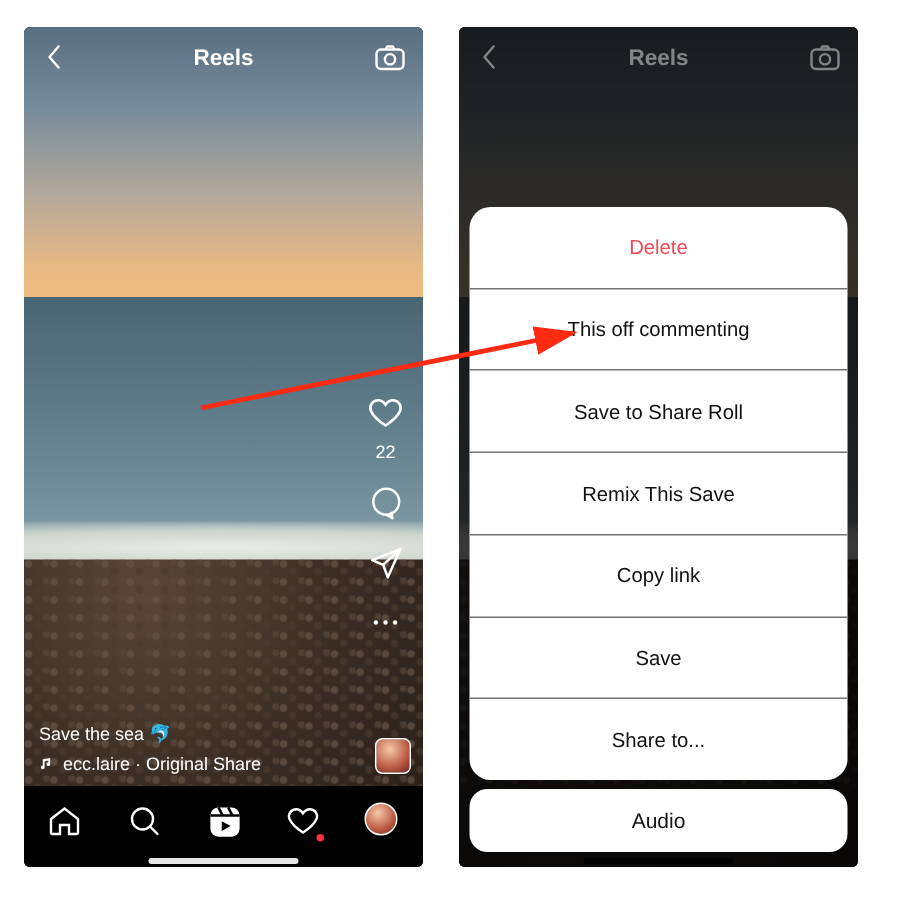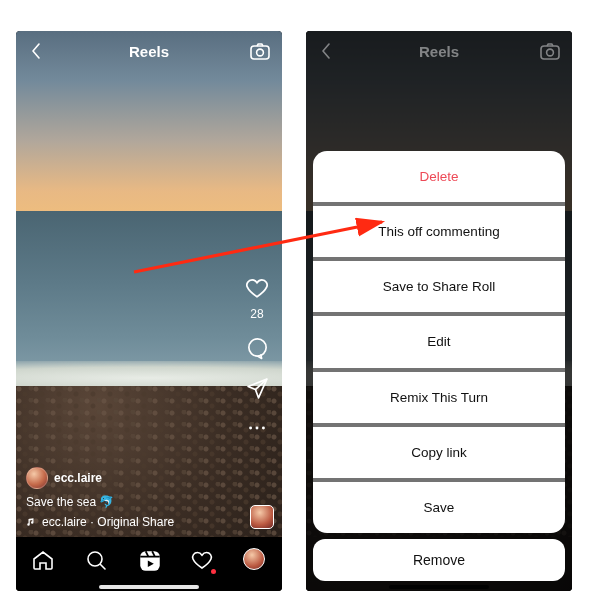--- a/index.html
+++ b/index.html
@@ -1,17 +1,17 @@
 <!DOCTYPE html>
 <html><head>
 <meta charset="utf-8">
 <style>
   * { box-sizing: border-box; margin: 0; padding: 0; font-family: -apple-system, "SF Pro Text", Helvetica, Arial, sans-serif; }
   body { background: #fff; width: 600px; height: 600px; overflow: hidden; }
-  .canvas { position: relative; width: 600px; height: 600px; display: flex; gap: 24px; padding: 31px 16px; background:#fff; }
+  .canvas { position: relative; width: 600px; height: 600px; display: flex; gap: 24px; padding: 18px 16px; background:#fff; }
 
   .phone { position: relative; width: 266px; height: 560px; border-radius: 4px; overflow: hidden; background:#000; }
 
   
   .sky { position:absolute; top:0; left:0; right:0; height:200px;
          background: linear-gradient(to bottom,#596e80 0%,#738a9b 25%,#b1a79b 55%,#e8b984 80%,#f2c07a 100%); }
   .sea { position:absolute; top:180px; left:0; right:0; height:180px;
          background: linear-gradient(to bottom,#4a6572 0%,#5d7a88 40%,#6f8c99 70%,#8aa3af 100%); }
   .foam { position:absolute; top:330px; left:-10px; right:-10px; height:34px;
           background: radial-gradient(ellipse 180% 80% at 50% 50%, #e8ece6 0%, #cfd6cd 40%, rgba(90,110,118,0) 75%);
@@ -50,21 +50,21 @@
   .home-ind { position:absolute; bottom:2px; left:50%; transform:translateX(-50%); width:100px; height:4px; border-radius:2px; background:#fff; opacity:.9; }
 
   
   .dim { position:absolute; inset:0; background:#000; }
   .dim .sky, .dim .sea, .dim .beach, .dim .foam, .dim .pebbles { filter:brightness(.25) saturate(.6); }
   .dim .topbar { opacity:.45; }
 
   .sheet { position:absolute; left:7px; right:7px; bottom:58px; top:120px; background:#fff; border-radius:14px;
            display:flex; flex-direction:column; overflow:hidden; }
   .sheet .opt { flex:1; display:flex; align-items:center; justify-content:center; font-size:13.5px; color:#111;
-                border-bottom:4px solid #737373; }
+                border-bottom:1px solid #737373; }
   .sheet .opt:last-child { border-bottom:none; }
   .sheet .opt.destructive { color:#ed4956; font-weight:500; }
 
   .cancel { position:absolute; left:7px; right:7px; bottom:10px; height:42px; background:#fff; border-radius:12px;
             display:flex; align-items:center; justify-content:center; font-size:14px; font-weight:500; color:#111; }
 
   
   .arrow { position:absolute; top:216px; left:130px; width:260px; height:60px; pointer-events:none; z-index:50; }
 
   svg { display:block; }
@@ -98,21 +98,21 @@
         </svg>
       </div>
     </div>
 
     <div class="right-rail">
       <div class="ico">
         <svg width="26" height="26" viewBox="0 0 24 24">
           <path class="stroke-white" d="M12 20s-7-4.5-9-9c-1.3-3 1-6.5 4.5-6.5 2 0 3.4 1.1 4.5 2.7 1.1-1.6 2.5-2.7 4.5-2.7 3.5 0 5.8 3.5 4.5 6.5-2 4.5-9 9-9 9z"></path>
         </svg>
       </div>
-      <span class="count">28</span>
+      <span class="count">22</span>
       <div class="ico">
         <svg width="25" height="25" viewBox="0 0 24 24">
           <circle class="stroke-white" cx="12" cy="11" r="8.3"></circle>
           <path class="stroke-white" d="M12 19.3l4 2.2-1-4" stroke-linejoin="round"></path>
         </svg>
       </div>
       <div class="ico">
         <svg width="25" height="25" viewBox="0 0 24 24">
           <path class="stroke-white" d="M21 3L3 10l7 3 3 8 8-18z" stroke-linejoin="round"></path>
           <path class="stroke-white" d="M10 13l11-10"></path>
@@ -121,24 +121,20 @@
       <div class="ico">
         <svg width="22" height="22" viewBox="0 0 24 24">
           <circle class="fill-white" cx="5" cy="12" r="1.6"></circle>
           <circle class="fill-white" cx="12" cy="12" r="1.6"></circle>
           <circle class="fill-white" cx="19" cy="12" r="1.6"></circle>
         </svg>
       </div>
     </div>
 
     <div class="meta">
-      <div class="row">
-        <div class="avatar"></div>
-        <span style="font-weight:600">ecc.laire</span>
-      </div>
       <div class="row">
         <span>Save the sea 🐬</span>
       </div>
       <div class="row">
         <svg class="audio-ico" width="11" height="11" viewBox="0 0 24 24">
           <path class="fill-white" d="M9 18a3 3 0 11-3-3V5l12-2v10a3 3 0 11-3-3V7L9 8.5V18z"></path>
         </svg>
         <span>ecc.laire · Original Share</span>
       </div>
     </div>
@@ -207,35 +203,35 @@
       <div class="opt destructive">
           <span>Delete</span>
         </div>
       <div class="opt">
           <span>This off commenting</span>
         </div>
       <div class="opt">
           <span>Save to Share Roll</span>
         </div>
       <div class="opt">
-          <span>Edit</span>
-        </div>
-      <div class="opt">
-          <span>Remix This Turn</span>
+          <span>Remix This Save</span>
         </div>
       <div class="opt">
           <span>Copy link</span>
         </div>
       <div class="opt">
           <span>Save</span>
         </div>
+      <div class="opt">
+          <span>Share to...</span>
+        </div>
     </div>
 
     <div class="cancel">
-      <span>Remove</span>
+      <span>Audio</span>
     </div>
     <div class="home-ind" style="background:#000;opacity:.85"></div>
   </div>
 
   <svg class="arrow" viewBox="0 0 260 60">
     <defs>
       <marker id="ah" markerWidth="10" markerHeight="10" refX="8" refY="3" orient="auto">
         <path d="M0,0 L9,3 L0,6 z" fill="#ff2a12"></path>
       </marker>
     </defs>

